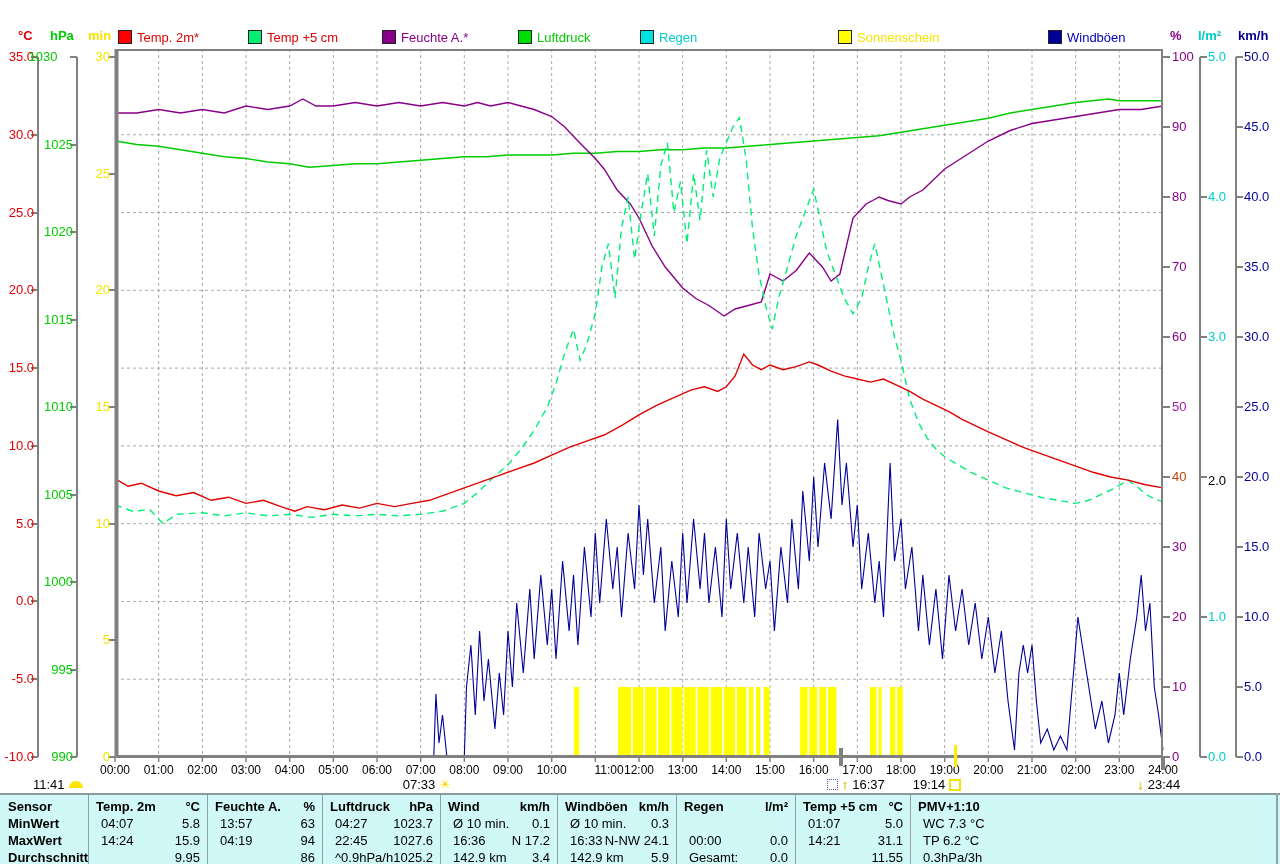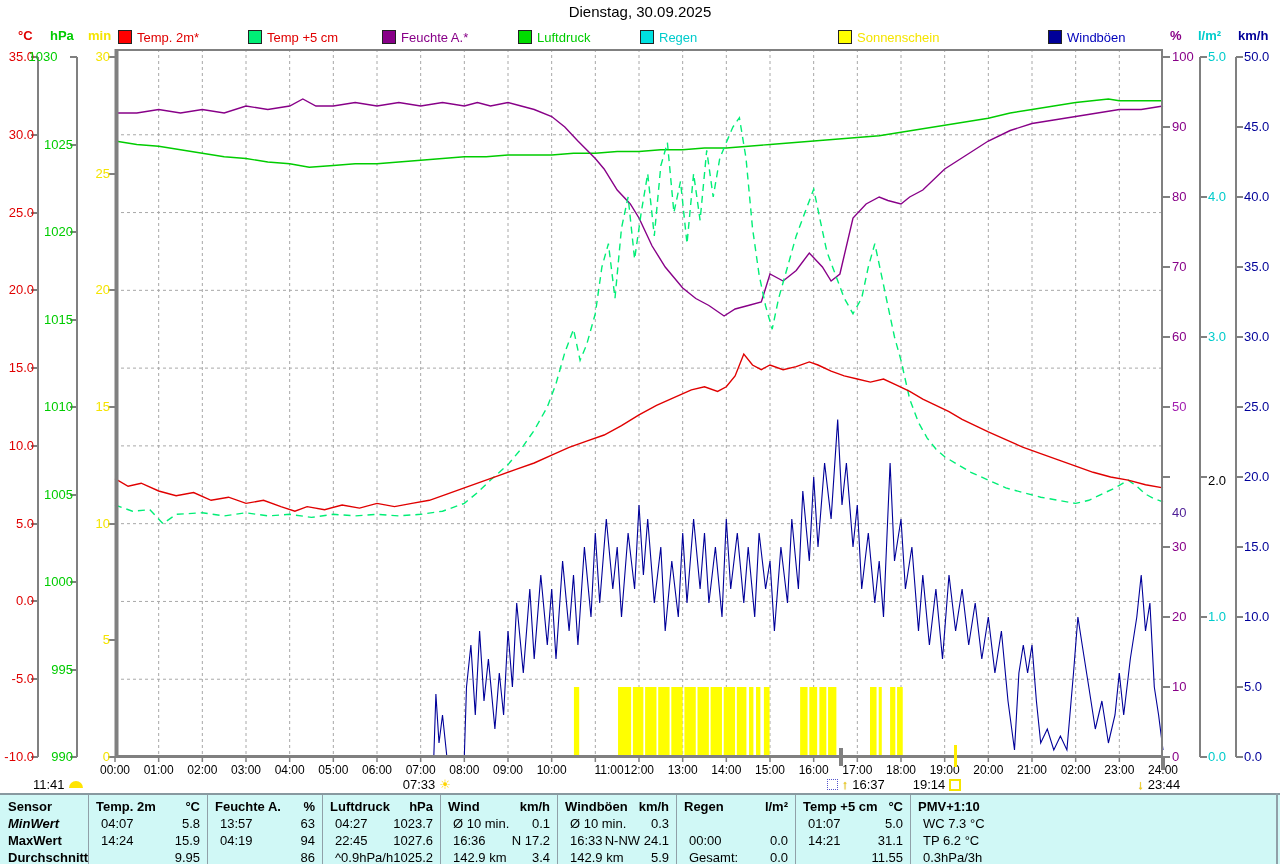--- a/index.html
+++ b/index.html
@@ -25,21 +25,20 @@
   .tcol.first{border-left:none;}
   .trow{height:17px;line-height:17px;display:flex;justify-content:space-between;padding:0 7px;white-space:nowrap;overflow:hidden;}
   .trow.hdr, .bold{font-weight:bold;}
   .trow .t2{text-align:right;}
   #tbl-right-border{top:793px;left:1276px;width:2px;height:71px;background:#90a0a8;}
 </style>
 </head>
 <body>
 
 <div id="screen">
-  <div id="title" class="abs">Dienstag, 30.09.2025</div>
   <div id="legend">
       <div class="abs legend-item" style="left: 118px;">
         <div class="legend-swatch" style="background: rgb(255, 0, 0);"></div>
         <div style="color: rgb(224, 0, 0);">Temp. 2m*</div>
       </div>
       <div class="abs legend-item" style="left: 248px;">
         <div class="legend-swatch" style="background: rgb(0, 238, 118);"></div>
         <div style="color: rgb(224, 0, 0);">Temp +5 cm</div>
       </div>
       <div class="abs legend-item" style="left: 382px;">
@@ -128,21 +127,21 @@
       <div class="abs tick-label" style="top: 120px; color: rgb(136, 0, 136); left: 1172px; width: 60px;">90</div>
       <div class="abs tickmark" style="left: 1163px; top: 196px; width: 7px;"></div>
       <div class="abs tick-label" style="top: 190px; color: rgb(136, 0, 136); left: 1172px; width: 60px;">80</div>
       <div class="abs tickmark" style="left: 1163px; top: 266px; width: 7px;"></div>
       <div class="abs tick-label" style="top: 260px; color: rgb(136, 0, 136); left: 1172px; width: 60px;">70</div>
       <div class="abs tickmark" style="left: 1163px; top: 336px; width: 7px;"></div>
       <div class="abs tick-label" style="top: 330px; color: rgb(136, 0, 136); left: 1172px; width: 60px;">60</div>
       <div class="abs tickmark" style="left: 1163px; top: 406px; width: 7px;"></div>
       <div class="abs tick-label" style="top: 400px; color: #a21caf; left: 1172px; width: 60px;">50</div>
       <div class="abs tickmark" style="left: 1163px; top: 476px; width: 7px;"></div>
-      <div class="abs tick-label" style="top: 470px; color: #4c1d95; left: 1172px; width: 60px; margin-top: 36px;">40</div>
+      <div class="abs tick-label" style="top: 470px; color: #c2410c; left: 1172px; width: 60px;">40</div>
       <div class="abs tickmark" style="left: 1163px; top: 546px; width: 7px;"></div>
       <div class="abs tick-label" style="top: 540px; color: rgb(136, 0, 136); left: 1172px; width: 60px;">30</div>
       <div class="abs tickmark" style="left: 1163px; top: 616px; width: 7px;"></div>
       <div class="abs tick-label" style="top: 610px; color: rgb(136, 0, 136); left: 1172px; width: 60px;">20</div>
       <div class="abs tickmark" style="left: 1163px; top: 686px; width: 7px;"></div>
       <div class="abs tick-label" style="top: 680px; color: rgb(136, 0, 136); left: 1172px; width: 60px;">10</div>
       <div class="abs tickmark" style="left: 1163px; top: 756px; width: 7px;"></div>
       <div class="abs tick-label" style="top: 750px; color: rgb(136, 0, 136); left: 1172px; width: 60px;">0</div>
       <div class="abs axis-unit" style="left: 1198px; color: rgb(0, 204, 204);">l/m²</div>
       <div class="abs vline" style="left: 1199px; top: 57px; height: 700px;"></div>
@@ -321,21 +320,21 @@
       <div class="abs" style="left: 953.71px; top: 745px; width: 3px; height: 22px; background: rgb(255, 238, 0);"></div>
       <div class="abs marker-row" style="top: 777px; left: 1137.21px;">
         <div class="arrow-glyph">↓</div>
         <div>23:44</div>
       </div>
       <div class="abs" style="left: 1161px; top: 757px; width: 4px; height: 13px; background: rgb(128, 128, 128);"></div>
     </div>
   <div id="table" class="abs">
       <div class="tcol first" style="left: 0px; width: 88px; padding-top: 3px;">
         <div class="trow bold" style="padding-left: 8px;">Sensor</div>
-        <div class="trow bold" style="padding-left: 8px; font-style: italic;">MinWert</div>
+        <div class="trow bold" style="padding-left: 8px;">MinWert</div>
         <div class="trow bold" style="padding-left: 8px;">MaxWert</div>
         <div class="trow bold" style="padding-left: 8px;">Durchschnitt</div>
       </div>
       <div class="tcol" style="left: 88px; width: 119px; padding-top: 3px;">
         <div class="trow hdr">
           <div>Temp. 2m</div>
           <div class="t2">°C</div>
         </div>
         <div class="trow">
           <div style="padding-left: 5px;">04:07</div>

